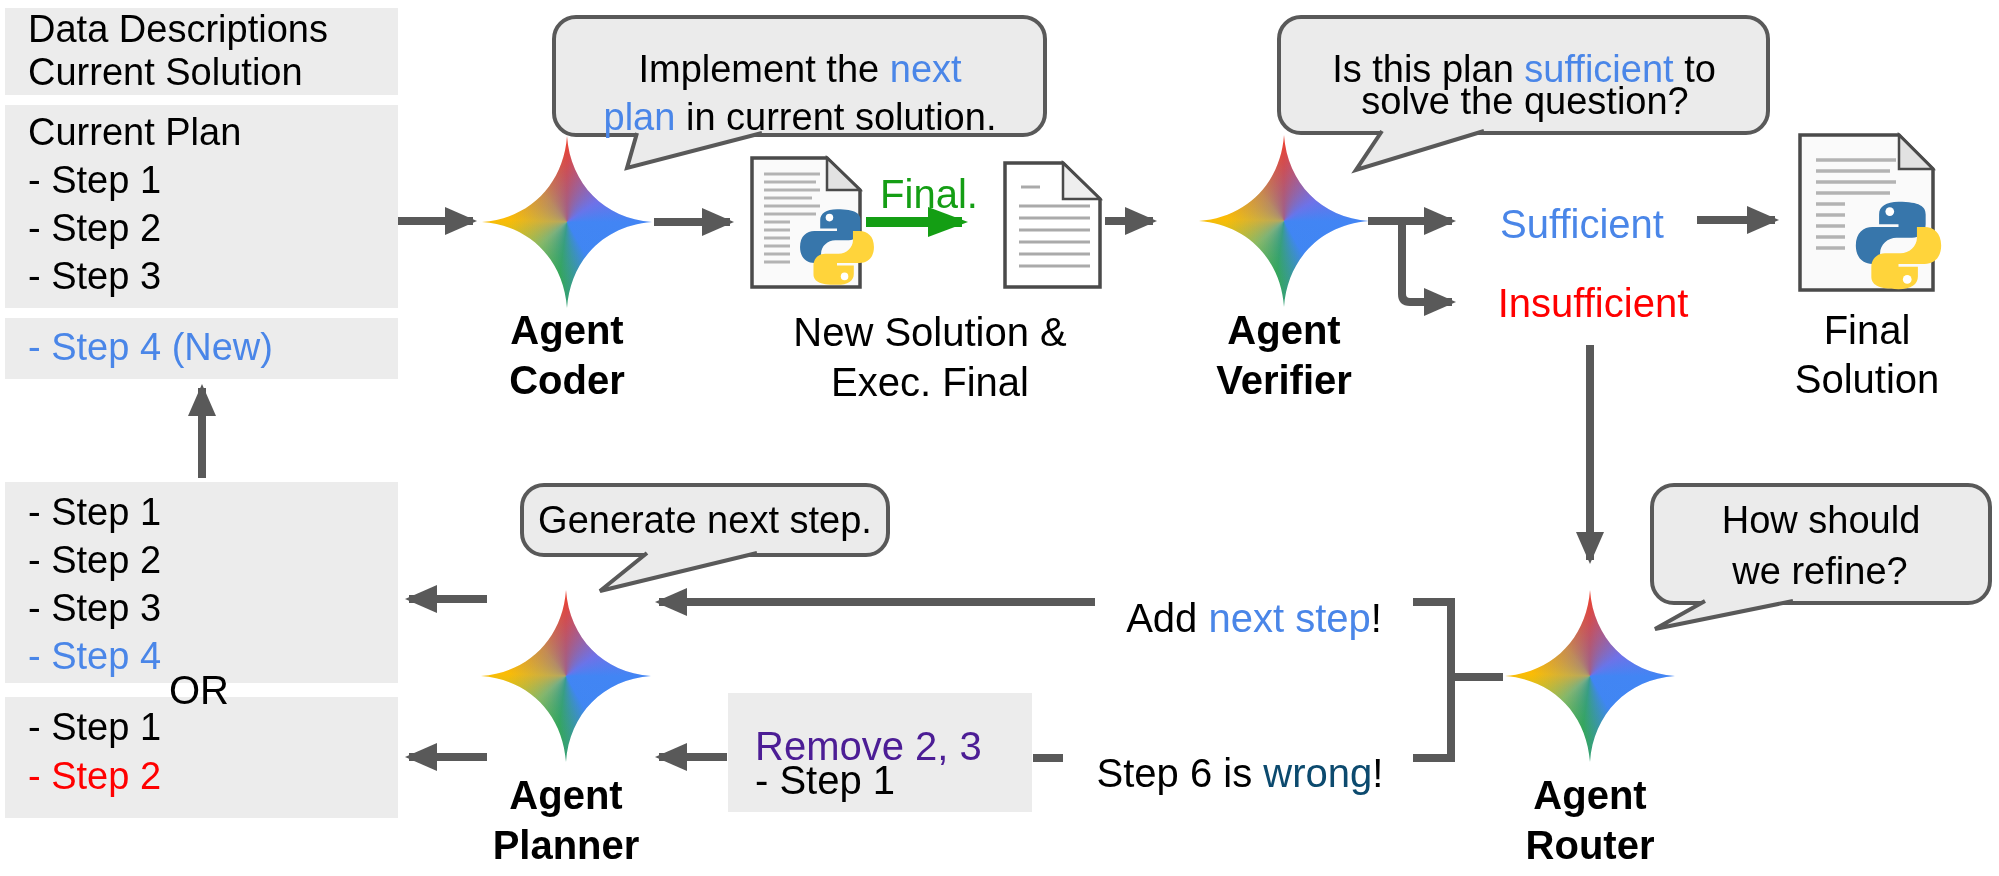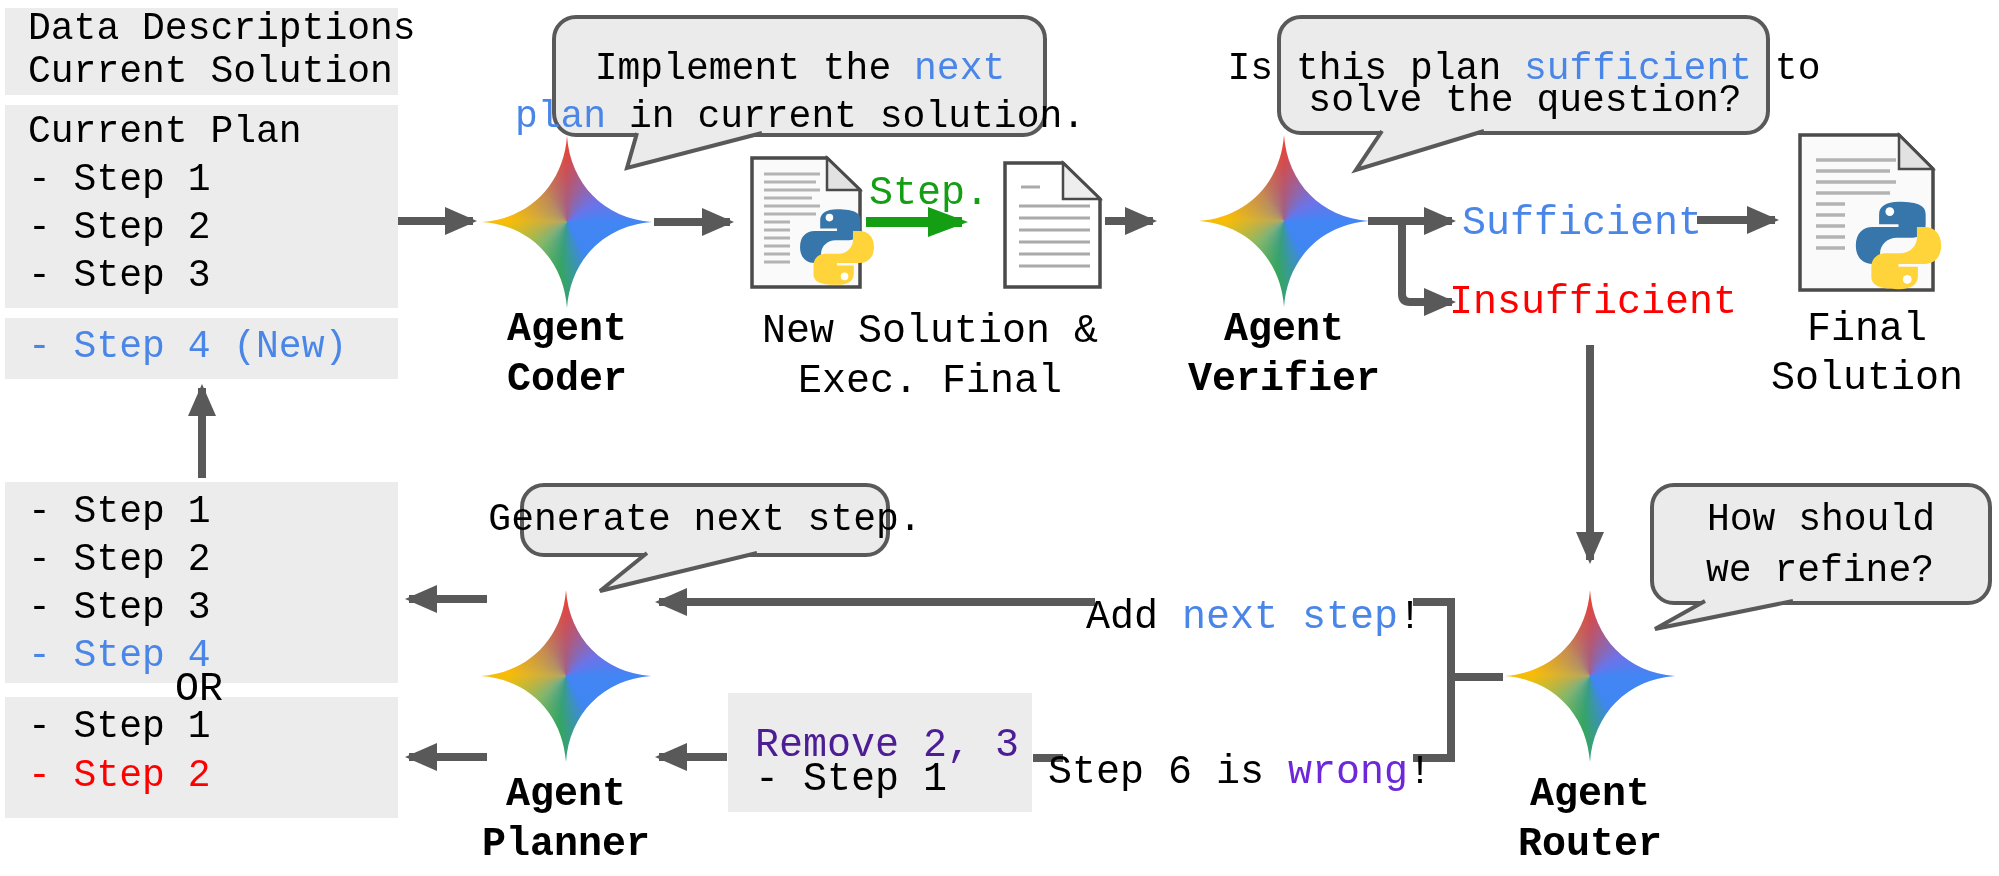--- a/index.html
+++ b/index.html
@@ -1,17 +1,17 @@
 <!DOCTYPE html>
 <html><head>
 <meta charset="utf-8">
 <style>
   html,body{margin:0;padding:0;background:#ffffff;}
   #canvas{position:relative;width:1999px;height:876px;background:#ffffff;overflow:hidden;
-          font-family:Liberation Mono, monospace;color:#000;}
+          font-family:Liberation Sans, sans-serif;color:#000;}
   .box{position:absolute;background:#ececec;}
   .bubble{position:absolute;background:#ebebeb;border:4px solid #595959;border-radius:24px;box-sizing:border-box;}
   .txt{position:absolute;white-space:pre;transform:translate(-50%,-50%);line-height:1;}
   .txtl{position:absolute;white-space:pre;transform:translateY(-50%);line-height:1;}
   .f38{font-size:38px;}
   .f40{font-size:40px;}
   .bold{font-weight:bold;}
   .row{display:flex;margin-top:16px;}
   svg{position:absolute;left:0;top:0;}
   .star{position:absolute;width:170px;height:172px;
@@ -169,29 +169,29 @@
   <div class="txt f40 bold" style="left:1284px;top:380px">Verifier</div>
   <div class="txt f40 bold" style="left:566px;top:795px">Agent</div>
   <div class="txt f40 bold" style="left:566px;top:845px">Planner</div>
   <div class="txt f40 bold" style="left:1590px;top:795px">Agent</div>
   <div class="txt f40 bold" style="left:1590px;top:845px">Router</div>
 
   <div class="txt f40" style="left:930px;top:332px">New Solution &amp;</div>
   <div class="txt f40" style="left:930px;top:382px">Exec. Final</div>
   <div class="txt f40" style="left:1867px;top:330px">Final</div>
   <div class="txt f40" style="left:1867px;top:379px">Solution</div>
-  <div class="txt f40" style="left: 929px; top: 194px; color: rgb(20, 158, 20);">Step.</div>
+  <div class="txt f40" style="left: 929px; top: 194px; color: rgb(20, 158, 20);">Final.</div>
   <div class="txt f40" style="left: 1582px; top: 224px; color: rgb(74, 134, 232);">Sufficient</div>
   <div class="txt f40" style="left: 1593px; top: 303px; color: rgb(255, 0, 0);">Insufficient</div>
 
   <div class="txt f40 row" style="left:1254px;top:602px">
     <span>Add </span><span style="color: rgb(74, 134, 232);">next step</span><span>!</span>
   </div>
   <div class="txt f40 row" style="left:1240px;top:757px">
-    <span>Step 6 is </span><span style="color: #6d28d9;">wrong</span><span>!</span>
+    <span>Step 6 is </span><span style="color: #0c4a6e;">wrong</span><span>!</span>
   </div>
 
   <div class="txt f38 row" style="left:800px;top:53px">
     <span>Implement the </span><span style="color: rgb(74, 134, 232);">next</span>
   </div>
   <div class="txt f38 row" style="left:800px;top:101px">
     <span style="color: rgb(74, 134, 232);">plan</span><span> in current solution.</span>
   </div>
   <div class="txt f38 row" style="left:1524px;top:53px">
     <span>Is this plan </span><span style="color: rgb(74, 134, 232);">sufficient</span><span> to</span>

